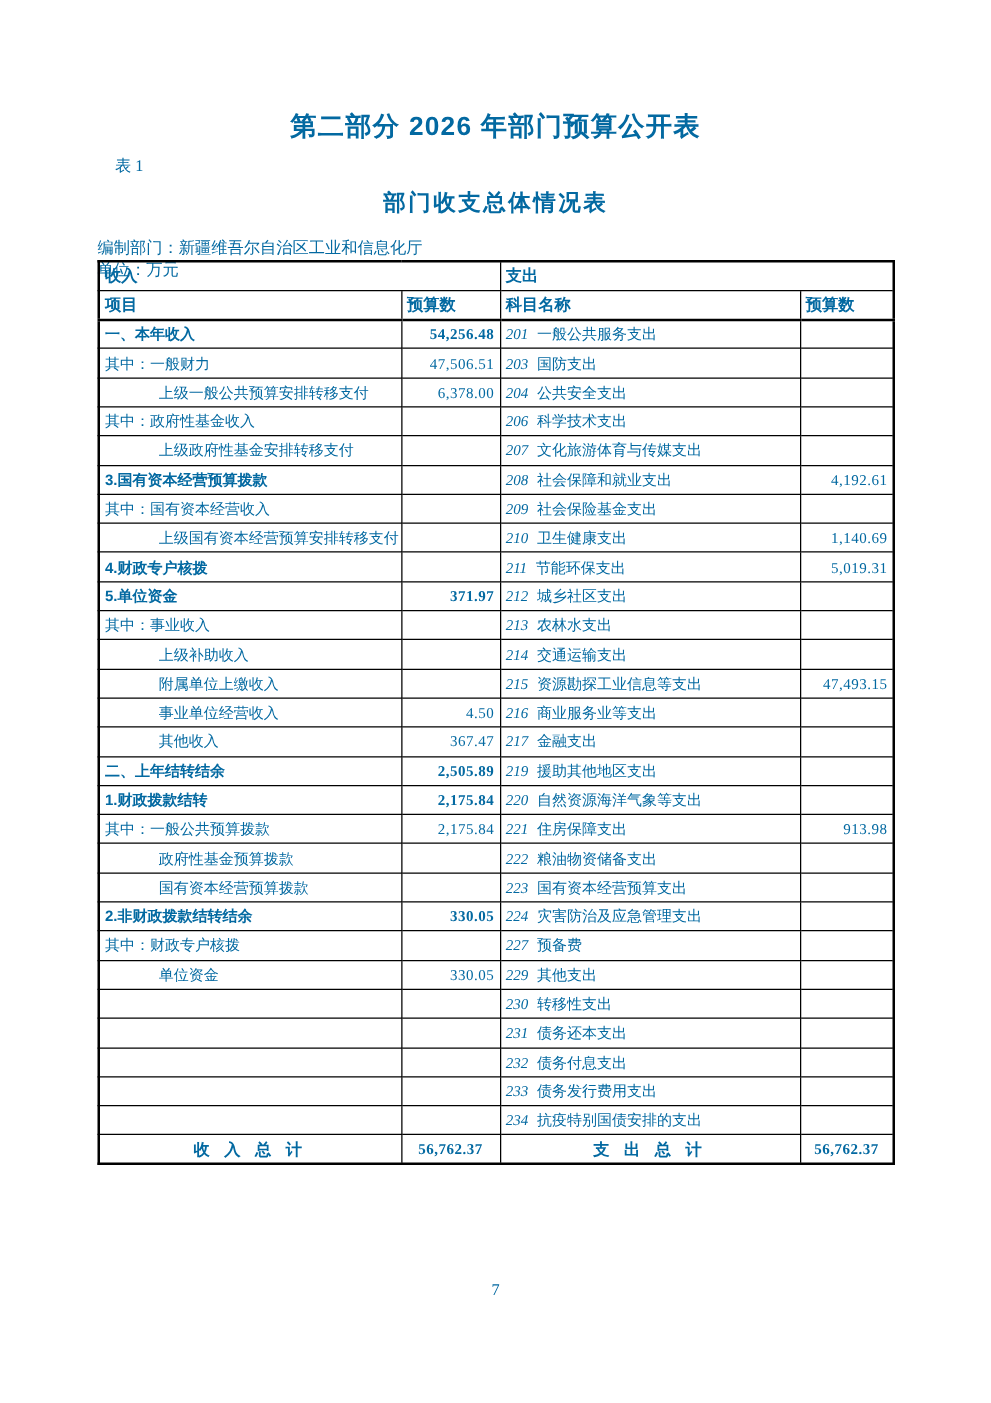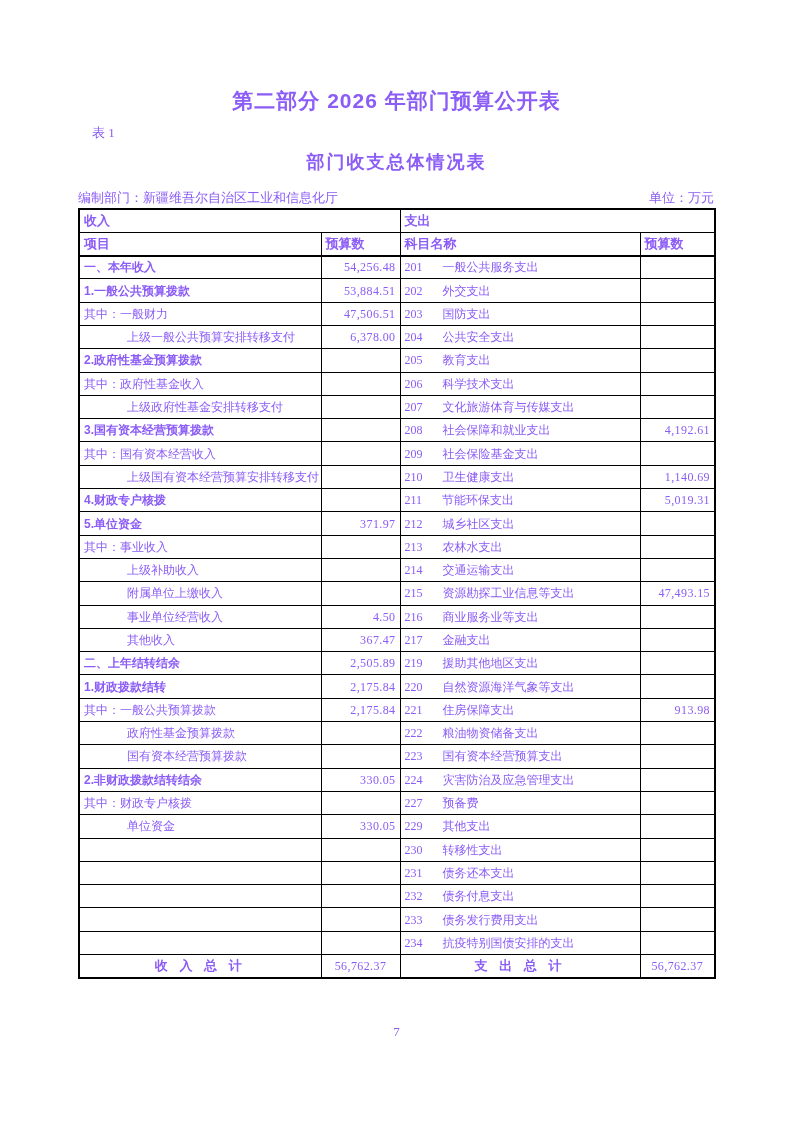--- a/index.html
+++ b/index.html
@@ -1,21 +1,21 @@
 <!DOCTYPE html>
 <html><head>
 <meta charset="utf-8">
 <style>
   * { margin:0; padding:0; box-sizing:border-box; }
   html,body { background:#ffffff; }
   .page {
     position:relative;
     width:793px; height:1122px;
     background:#ffffff;
-    color:#8b5cf6;
+    color:#0369a1;
     font-family:"Liberation Serif","DejaVu Serif",serif;
     overflow:hidden;
   }
   .part-title {
     position:absolute; top:87px; left:0; width:100%;
     text-align:center;
     font-family:"Liberation Sans","DejaVu Sans",sans-serif;
     font-weight:bold; font-size:21px; letter-spacing:1px;
   }
   .table-label {
@@ -25,20 +25,21 @@
   .table-title {
     position:absolute; top:150px; left:0; width:100%;
     text-align:center;
     font-family:"Liberation Sans","DejaVu Sans",sans-serif;
     font-weight:bold; font-size:18px; letter-spacing:2px;
   }
   .meta-row {
     position:absolute; top:189px; left:78px; width:636px;
     display:flex; justify-content:space-between;
     font-size:13px;
+    flex-direction:column;
   }
   table.budget {
     position:absolute; top:208px; left:78px;
     width:636px;
     border-collapse:collapse; table-layout:fixed;
     border:2px solid #000;
   }
   .budget th, .budget td {
     border:1px solid #000;
     height:23.3px;
@@ -55,23 +56,23 @@
     font-size:13px;
   }
   .budget tr.colhead th { border-bottom:2px solid #000; }
   td.c-item { text-align:left; }
   td.c-item.ind { padding-left:47px; }
   td.c-item.b {
     font-family:"Liberation Sans","DejaVu Sans",sans-serif;
     font-weight:bold;
   }
   td.c-ival, td.c-eval { text-align:right; letter-spacing:0.4px; }
-  td.c-ival.b, td.c-eval.b { font-weight:normal; }
+  td.c-ival.b, td.c-eval.b { font-weight:bold; }
   td.c-subj { text-align:left; }
-  td.c-subj .code { display:inline-block; margin-right:20px; }
+  td.c-subj .code { display:inline-block; margin-right:7px;font-style:italic; }
   tr.total td { font-weight:bold;text-align:center; }
   tr.total td.total-label {
     text-align:center;
     font-family:"Liberation Sans","DejaVu Sans",sans-serif;
     font-weight:bold;
     letter-spacing:4px;
     font-size:13px;
   }
   .page-number {
     position:absolute; top:1024px; left:0; width:100%;
@@ -114,47 +115,35 @@
       </tr>
     </thead>
     <tbody id="table-body">
   <tr>
     <td class="c-item b">一、本年收入</td>
     <td class="c-ival b">54,256.48</td>
     <td class="c-subj"><span class="code">201</span><span class="sname">一般公共服务支出</span></td>
     <td class="c-eval"></td>
   </tr>
 
-  <tr>
-    <td class="c-item b">1.一般公共预算拨款</td>
-    <td class="c-ival b">53,884.51</td>
-    <td class="c-subj"><span class="code">202</span><span class="sname">外交支出</span></td>
-    <td class="c-eval"></td>
-  </tr>
 
   <tr>
     <td class="c-item">其中：一般财力</td>
     <td class="c-ival">47,506.51</td>
     <td class="c-subj"><span class="code">203</span><span class="sname">国防支出</span></td>
     <td class="c-eval"></td>
   </tr>
 
   <tr>
     <td class="c-item ind">上级一般公共预算安排转移支付</td>
     <td class="c-ival">6,378.00</td>
     <td class="c-subj"><span class="code">204</span><span class="sname">公共安全支出</span></td>
     <td class="c-eval"></td>
   </tr>
 
-  <tr>
-    <td class="c-item b">2.政府性基金预算拨款</td>
-    <td class="c-ival b"></td>
-    <td class="c-subj"><span class="code">205</span><span class="sname">教育支出</span></td>
-    <td class="c-eval"></td>
-  </tr>
 
   <tr>
     <td class="c-item">其中：政府性基金收入</td>
     <td class="c-ival"></td>
     <td class="c-subj"><span class="code">206</span><span class="sname">科学技术支出</span></td>
     <td class="c-eval"></td>
   </tr>
 
   <tr>
     <td class="c-item ind">上级政府性基金安排转移支付</td>

